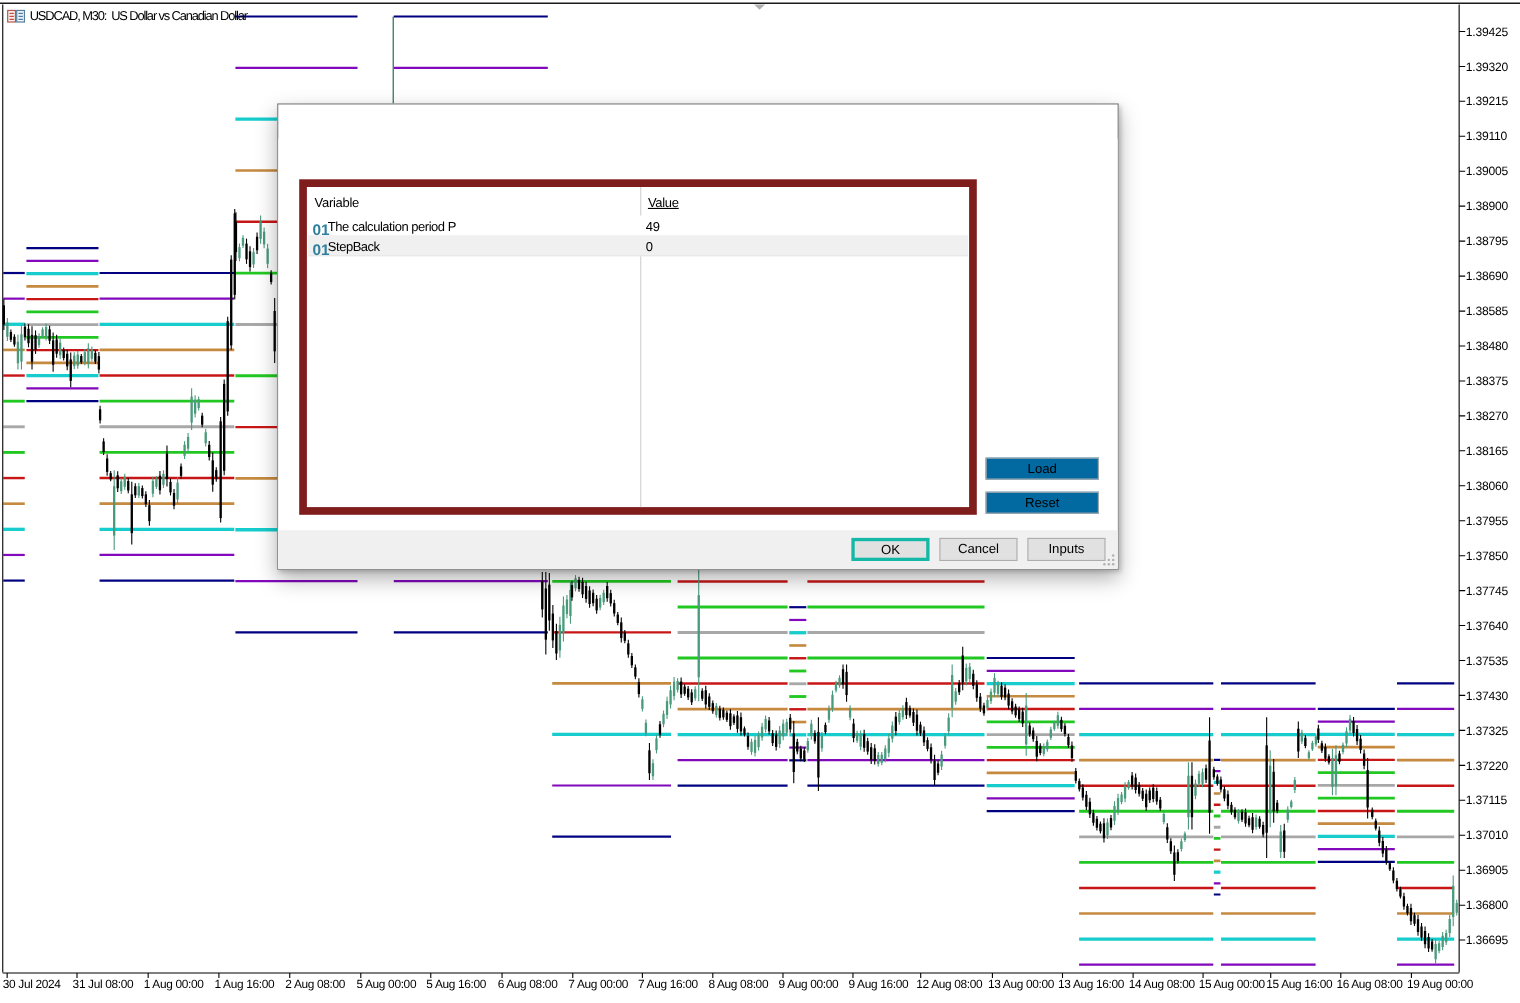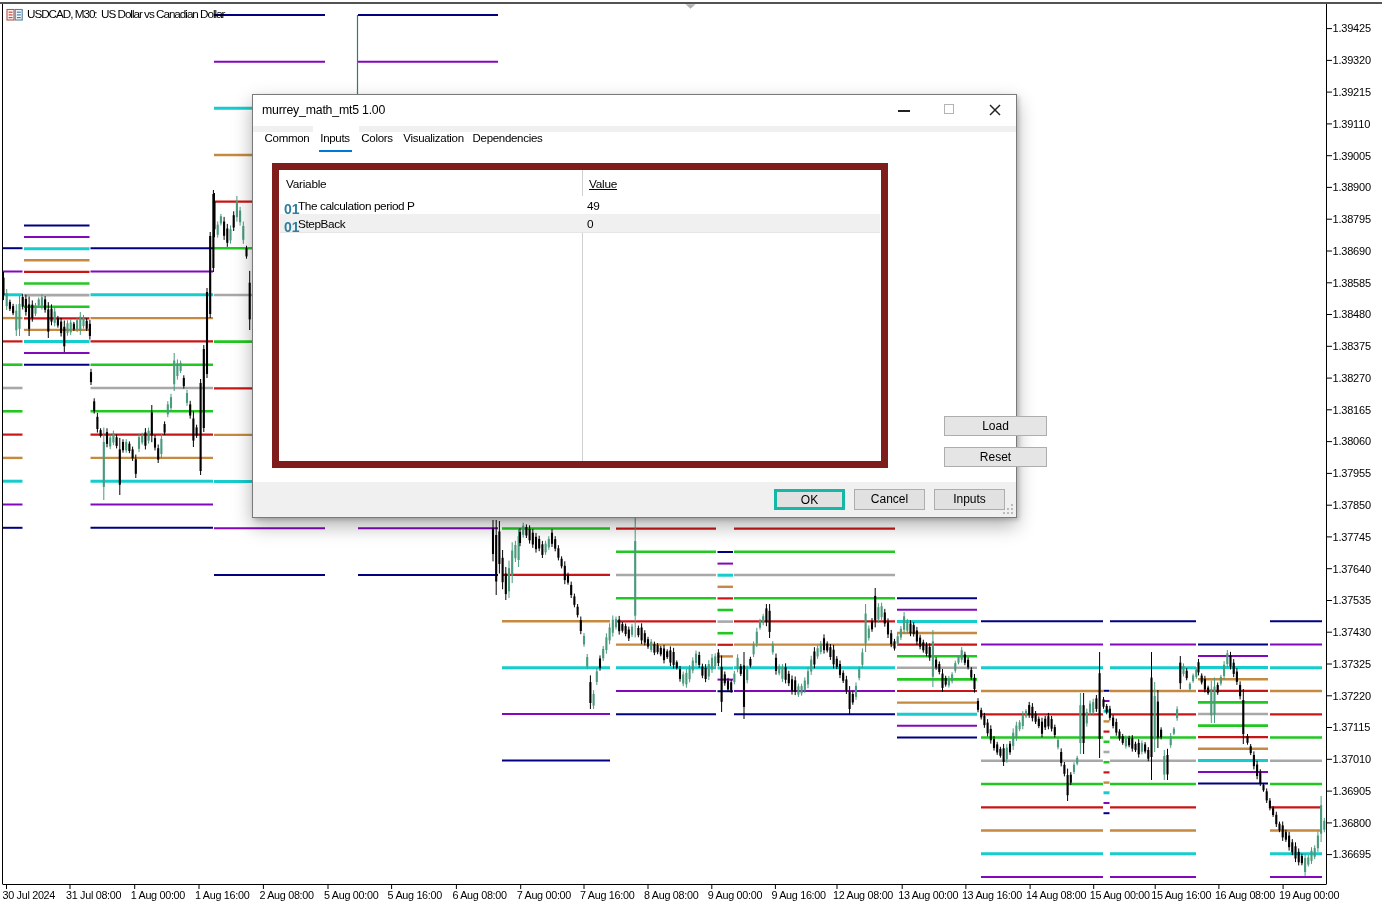--- a/index.html
+++ b/index.html
@@ -12,21 +12,21 @@
 .tab { position:absolute; top:6px; font-size:11.5px; letter-spacing:-0.3px; color:#000; transform:translateX(-50%); white-space:nowrap; }
 #seltab { position:absolute; left:60px; top:0; width:46px; height:28px; background:#fff; }
 #underline { position:absolute; left:66px; top:24px; width:33px; height:2.4px; background:#0078d7; }
 #tbl { position:absolute; left:19px; top:37px; width:616px; height:305px; background:#fff; border:7px solid #7f1d1d; }
 #coldiv { position:absolute; left:303px; top:0; bottom:0; width:1px; background:#d0d0d0; }
 .hdr { position:absolute; top:7px; font-size:11.8px; letter-spacing:-0.25px; color:#000; }
 .row { position:absolute; left:1px; right:1px; height:19px; }
 .icon01 { color:#2e7f9e; font-size:14px; font-weight:bold; position:absolute; left:4px; top:5px; }
 .rtext { position:absolute; left:18px; top:2.5px; font-size:11.8px; letter-spacing:-0.42px; color:#000; }
 .rval { position:absolute; left:307px; top:2.5px; font-size:11.8px; letter-spacing:-0.25px; color:#000; }
-.btn { position:absolute; width:103px; height:20px; background:#e5e5e5; border:1px solid #adadad; font-size:12px; color:#000; text-align:center; line-height:18px;margin-left:48px; }
+.btn { position:absolute; width:103px; height:20px; background:#0369a1; border:1px solid #adadad; font-size:12px; color:#000; text-align:center; line-height:18px; }
 #footer { position:absolute; left:0; right:0; bottom:0; height:35px; background:#f0f0f0; }
 .fbtn { position:absolute; top:7px; width:71px; height:21px; background:#e1e1e1; border:1px solid #adadad; font-size:12px; text-align:center; line-height:19px; }
 #okbtn { border:3px solid #14b8a6; line-height:17px; }
 #grip { position:absolute; right:2px; bottom:2px; width:12px; height:12px; }
 </style></head>
 <body>
 <svg width="1382" height="912" font-family="Liberation Sans, sans-serif">
 <line x1="3.0" y1="248.2" x2="22.5" y2="248.2" stroke="#000080" stroke-width="2.0"></line>
 <line x1="3.0" y1="271.5" x2="22.5" y2="271.5" stroke="#8209bb" stroke-width="2.0"></line>
 <line x1="3.0" y1="294.8" x2="22.5" y2="294.8" stroke="#16cccc" stroke-width="3.0"></line>
@@ -1007,46 +1007,21 @@
       <line x1="8.6" y1="12.2" x2="12.6" y2="12.2" stroke="#c34c3c" stroke-width="1.2"></line>
       <line x1="8.6" y1="14.9" x2="12.6" y2="14.9" stroke="#c34c3c" stroke-width="1.2"></line>
       <line x1="8.6" y1="17.6" x2="12.6" y2="17.6" stroke="#c34c3c" stroke-width="1.2"></line>
       <line x1="16.8" y1="12.2" x2="20.8" y2="12.2" stroke="#4c7ba0" stroke-width="1.2"></line>
       <line x1="16.8" y1="14.9" x2="20.8" y2="14.9" stroke="#4c7ba0" stroke-width="1.2"></line>
       <line x1="16.8" y1="17.6" x2="20.8" y2="17.6" stroke="#4c7ba0" stroke-width="1.2"></line>
     </g>
 <text x="27" y="18" font-size="11.7" fill="#000" letter-spacing="-1.02">USDCAD, M30:&nbsp; US Dollar vs Canadian Dollar</text>
 </svg>
 <div id="dlg">
-  <div id="titlebar">
-    <div id="title">murrey_math_mt5 1.00</div>
-    <div class="cap" style="left:636px;">
-        <div style="position:absolute;left:9px;top:15px;width:12px;height:1.6px;background:#222;"></div>
-      </div>
-    <div class="cap" style="left:681px;">
-        <div style="position:absolute;left:10px;top:9px;width:10px;height:10px;border:1px solid #b4b4b4;"></div>
-      </div>
-    <div class="cap" style="left:727px;">
-      <svg width="30" height="30">
-          <line x1="10" y1="10" x2="20" y2="20" stroke="#222" stroke-width="1.4"></line>
-          <line x1="20" y1="10" x2="10" y2="20" stroke="#222" stroke-width="1.4"></line>
-        </svg>
-    </div>
-  </div>
   <div id="body2">
-    <div id="tabstrip">
-      <div id="tabband"></div>
-      <div id="seltab"></div>
-      <div class="tab" style="left:34px;">Common</div>
-      <div class="tab" style="left:82px;">Inputs</div>
-      <div class="tab" style="left:124px;">Colors</div>
-      <div class="tab" style="left:180.5px;">Visualization</div>
-      <div class="tab" style="left:254.5px;">Dependencies</div>
-      <div id="underline"></div>
-    </div>
     <div id="tbl">
       <div class="hdr" style="left:7px;">Variable</div>
       <div class="hdr" style="left:310px;text-decoration:underline;">Value</div>
       <div id="coldiv"></div>
       <div class="row" style="top:26px;background:#fff;border-bottom:1px solid #f0f0f0;">
         <div class="icon01">01</div>
           <div class="rtext">The calculation period P</div>
           <div class="rval">49</div>
       </div>
       <div class="row" style="top:44px;background:#f0f0f0;border-bottom:1px solid #e6e6e6;">

